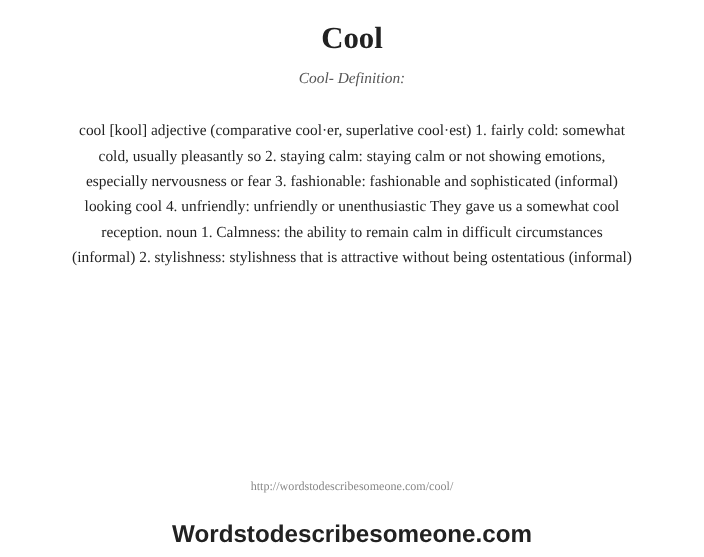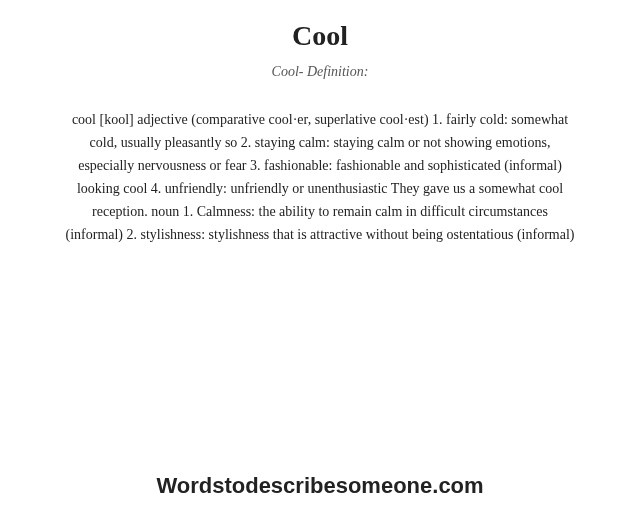--- a/index.html
+++ b/index.html
@@ -83,16 +83,17 @@
 <body>
 
 <div class="page-container">
 
   <h1 class="main-title">Cool</h1>
 
   <div class="definition-label">Cool-  Definition:</div>
 
   <div class="definition-body">cool [kool] adjective (comparative cool·er, superlative cool·est)  1. fairly cold:  somewhat  cold, usually pleasantly so  2. staying calm: staying calm or not showing  emotions, especially nervousness  or fear 3. fashionable:  fashionable and sophisticated  (informal) looking  cool  4. unfriendly: unfriendly or unenthusiastic  They gave  us a somewhat  cool reception.  noun  1. Calmness: the ability to remain calm in difficult circumstances  (informal) 2. stylishness:  stylishness that is attractive without being ostentatious   (informal)</div>
 
+  <div class="footer-url">http://wordstodescribesomeone.com/cool/</div>
 
   <div class="footer-brand">Wordstodescribesomeone.com</div>
 
 </div>
 
 </body></html>

